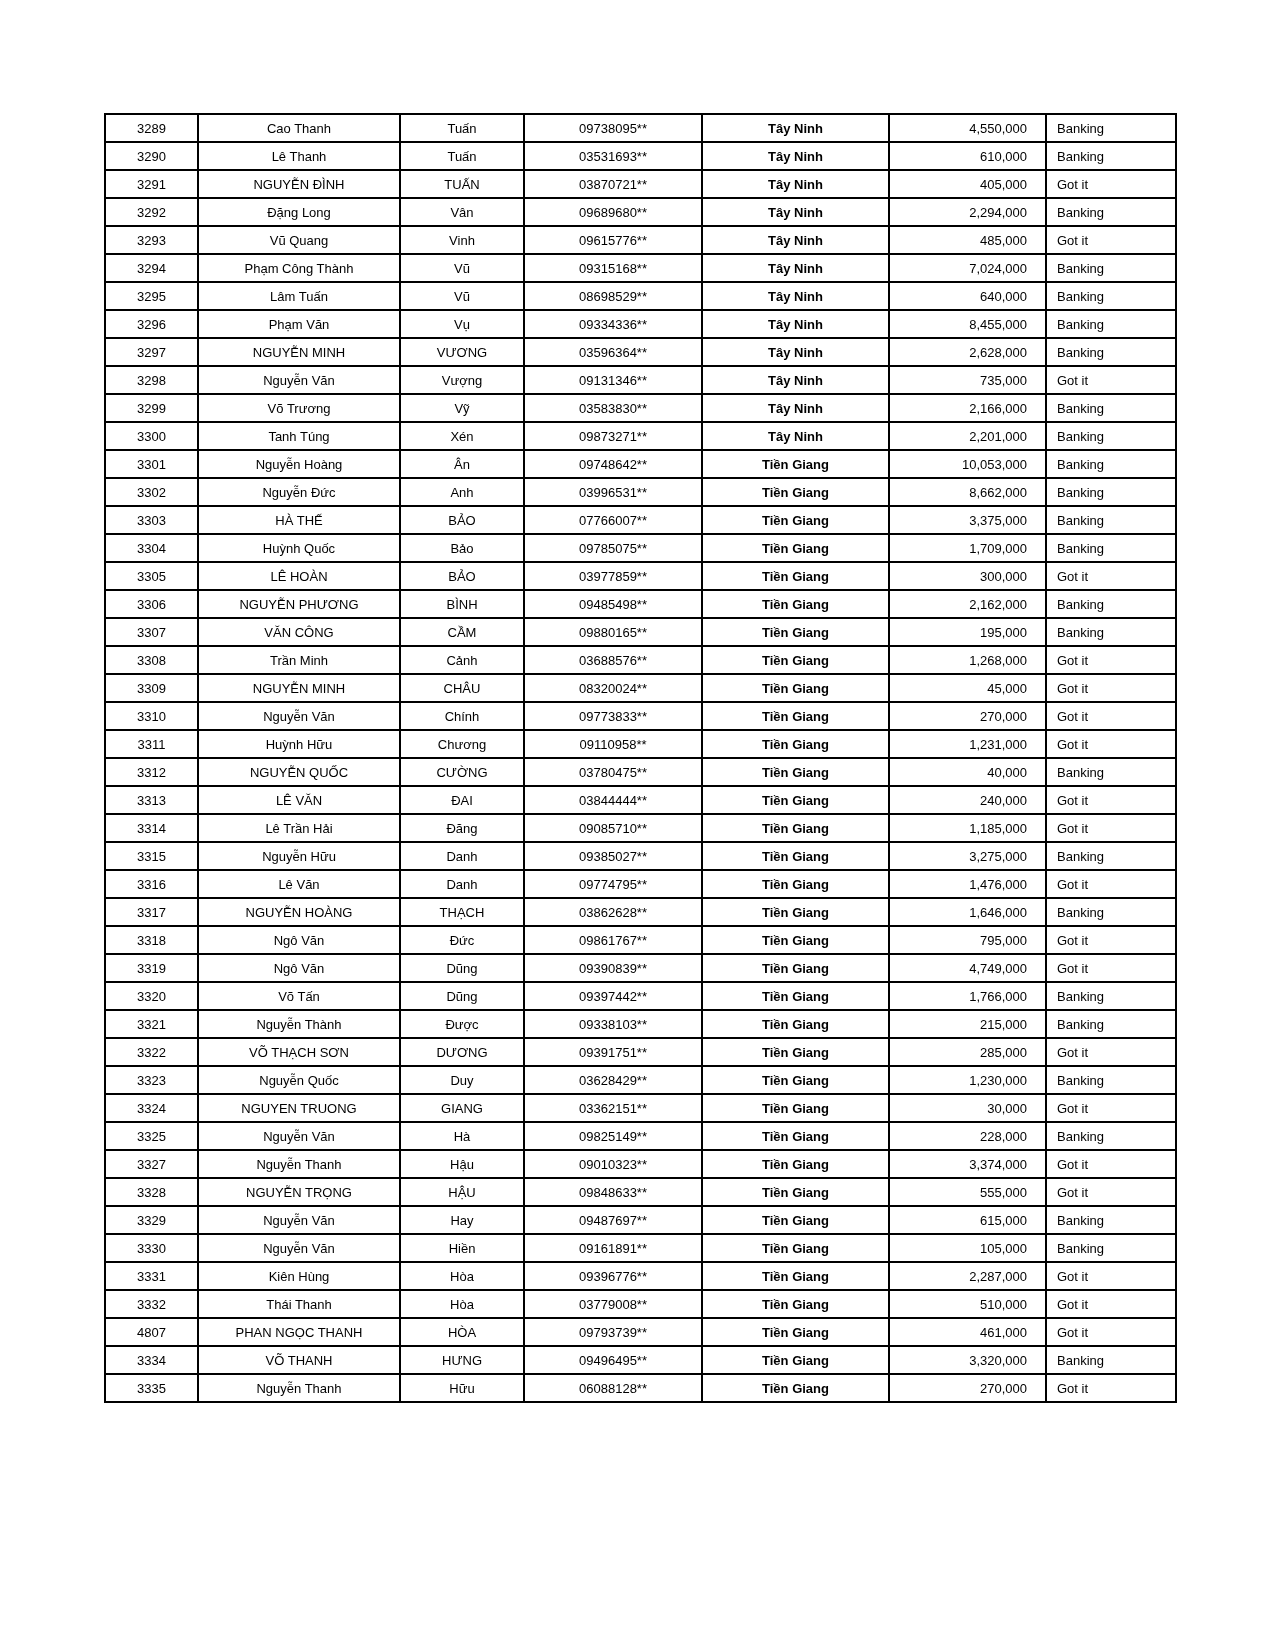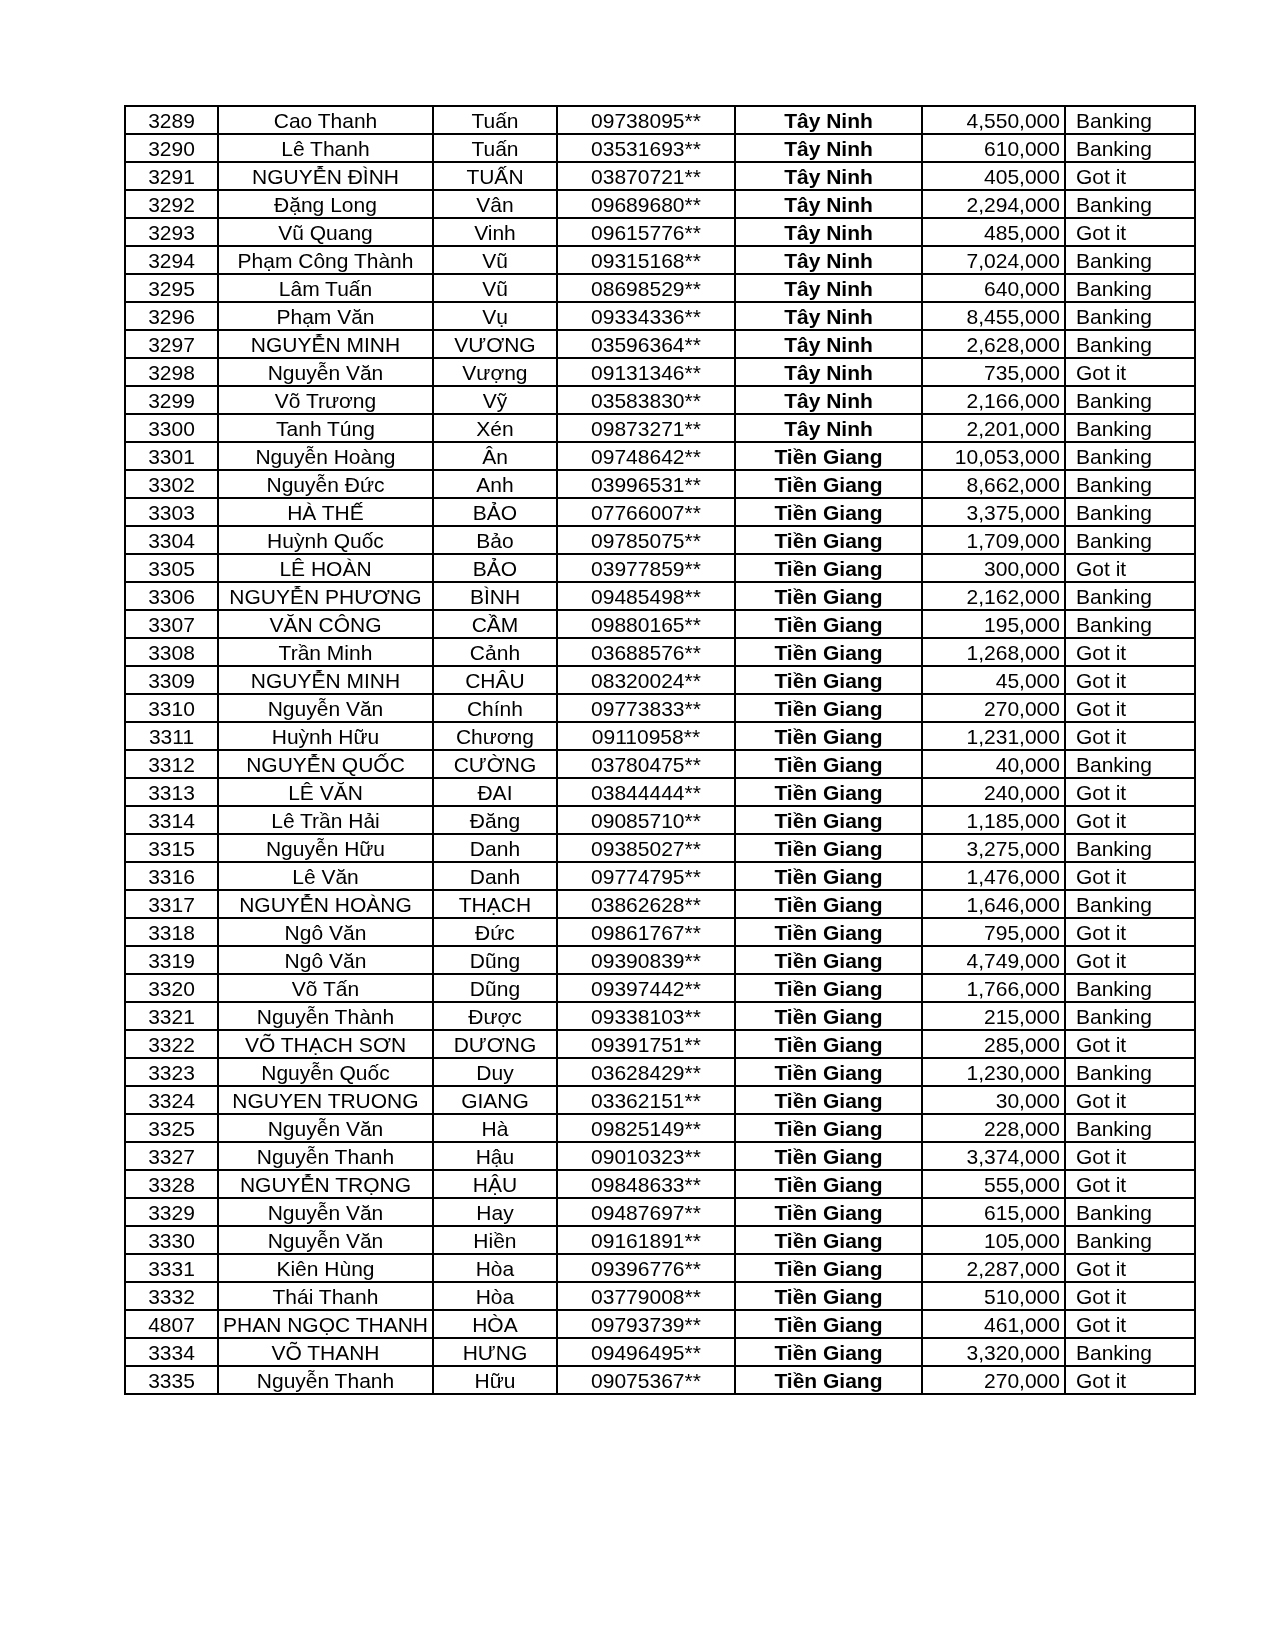--- a/index.html
+++ b/index.html
@@ -11,42 +11,41 @@
     position: relative;
     width: 1275px;
     height: 1650px;
     background: #ffffff;
     font-family: "Liberation Sans", sans-serif;
     color: #000000;
   }
   table.roster {
     position: absolute;
     left: 104px;
-    top: 105px;
+    top: 113px;
     border-collapse: collapse;
     table-layout: fixed;
-    font-size: 21px;
+    font-size: 13px;
     line-height: 1;
-    margin-left: 20px;
   }
   table.roster td {
     border: 2px solid #000000;
     height: 26px;
     padding: 0 4px;
     white-space: nowrap;
     overflow: hidden;
     text-align: center;
     vertical-align: middle;
   }
   table.roster td.col-id       { width: 83px;  }
   table.roster td.col-first    { width: 192px; }
   table.roster td.col-last     { width: 114px; }
   table.roster td.col-phone    { width: 168px; }
   table.roster td.col-province { width: 177px; font-weight: bold; }
-  table.roster td.col-amount   { width: 133px; text-align: right; padding-right: 4px; }
+  table.roster td.col-amount   { width: 133px; text-align: right; padding-right: 18px; }
   table.roster td.col-status   { width: 114px; text-align: left;  padding-left: 10px; }
 </style>
 </head>
 <body>
 
 <div class="page">
   <table class="roster">
     <tbody>
         <tr>
           <td class="col-id">3289</td>
@@ -450,20 +449,20 @@
           <td class="col-last">HƯNG</td>
           <td class="col-phone">09496495**</td>
           <td class="col-province">Tiền Giang</td>
           <td class="col-amount">3,320,000</td>
           <td class="col-status">Banking</td>
         </tr>
         <tr>
           <td class="col-id">3335</td>
           <td class="col-first">Nguyễn Thanh</td>
           <td class="col-last">Hữu</td>
-          <td class="col-phone">09075367**</td>
+          <td class="col-phone">06088128**</td>
           <td class="col-province">Tiền Giang</td>
           <td class="col-amount">270,000</td>
           <td class="col-status">Got it</td>
         </tr>
       </tbody>
   </table>
 </div>
 
 </body></html>

